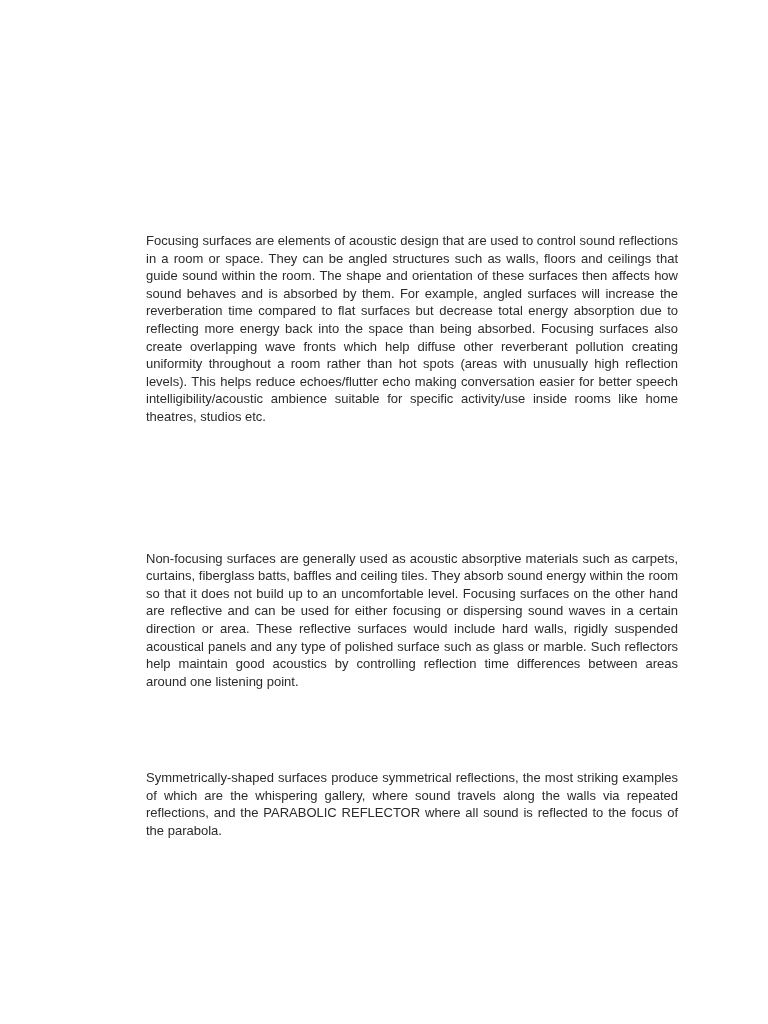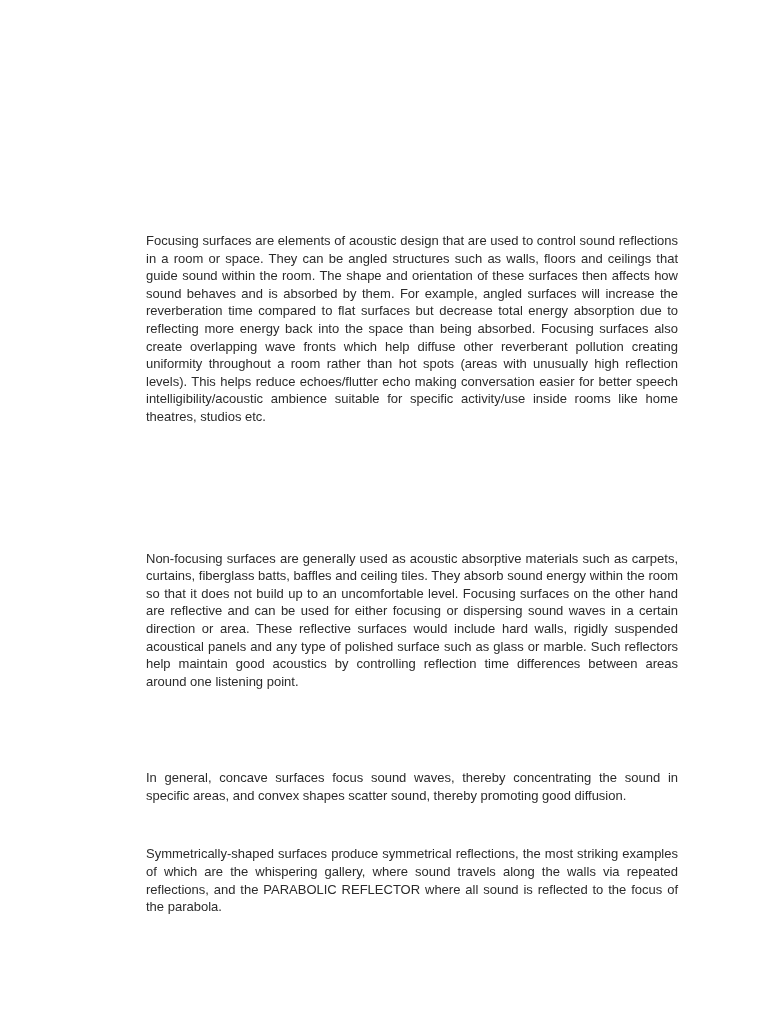--- a/index.html
+++ b/index.html
@@ -38,19 +38,18 @@
   }
 </style>
 </head>
 <body>
 
 <div class="page">
 
   <div class="text-block">
     <p class="after-large">Focusing surfaces are elements of acoustic design that are used to control sound reflections in a room or space. They can be angled structures such as walls, floors and ceilings that guide sound within the room. The shape and orientation of these surfaces then affects how sound behaves and is absorbed by them. For example, angled surfaces will increase the reverberation time compared to flat surfaces but decrease total energy absorption due to reflecting more energy back into the space than being absorbed. Focusing surfaces also create overlapping wave fronts which help diffuse other reverberant pollution creating uniformity throughout a room rather than hot spots (areas with unusually high reflection levels). This helps reduce echoes/flutter echo making conversation easier for better speech intelligibility/acoustic ambience suitable for specific activity/use inside rooms like home theatres, studios etc.</p>
     <p class="after-medium">Non-focusing surfaces are generally used as acoustic absorptive materials such as carpets, curtains, fiberglass batts, baffles and ceiling tiles. They absorb sound energy within the room so that it does not build up to an uncomfortable level. Focusing surfaces on the other hand are reflective and can be used for either focusing or dispersing sound waves in a certain direction or area. These reflective surfaces would include hard walls, rigidly suspended acoustical panels and any type of polished surface such as glass or marble. Such reflectors help maintain good acoustics by controlling reflection time differences between areas around one listening point.</p>
-    <p class="after-small">In general, concave surfaces focus sound waves, thereby concentrating the sound in specific areas, and convex shapes scatter sound, thereby promoting good diffusion.</p>
     <p>Symmetrically-shaped surfaces produce symmetrical reflections, the most striking examples of which are the whispering gallery, where sound travels along the walls via repeated reflections, and the PARABOLIC REFLECTOR where all sound is reflected to the focus of the parabola.</p>
   </div>
 
   <div class="next-page-strip"></div>
 
 </div>
 
 </body></html>

